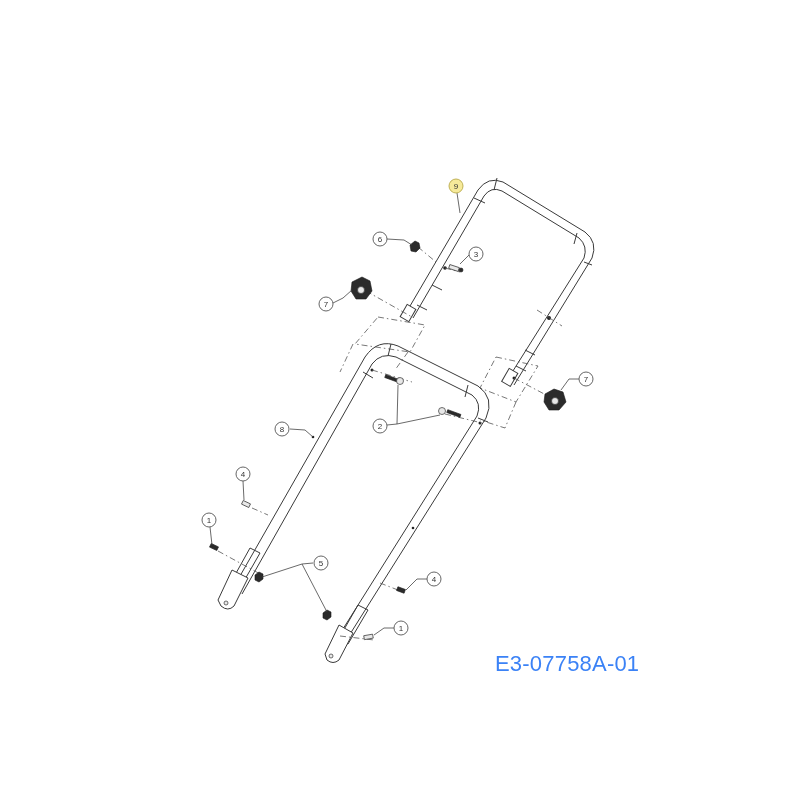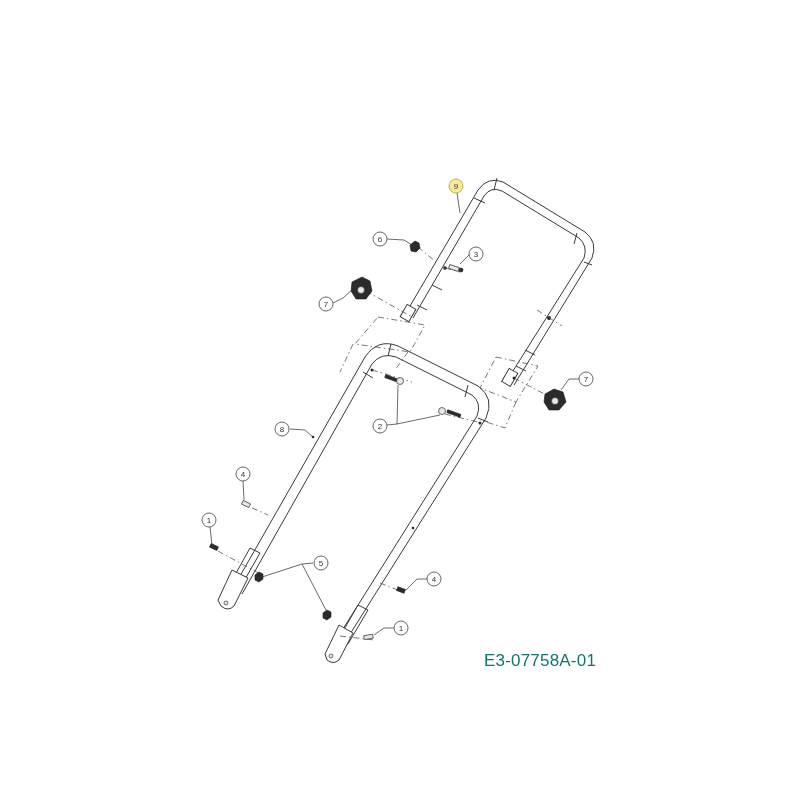--- a/index.html
+++ b/index.html
@@ -8,21 +8,21 @@
   .tube { fill: none; stroke: #3a3a3a; stroke-width: 1; }
   .tube-fill { fill: #ffffff; stroke: #3a3a3a; stroke-width: 1; }
   .dash { fill: none; stroke: #555; stroke-width: 0.8; stroke-dasharray: 6 3 1.5 3; }
   .leader { fill: none; stroke: #444; stroke-width: 0.8; }
   .callout circle { fill: #ffffff; stroke: #555; stroke-width: 0.9; }
   .callout.highlight circle { fill: #f6ea9a; stroke: #b9a94a; }
   .callout text { font-size: 8px; fill: #333; text-anchor: middle; dominant-baseline: central; font-family: "Liberation Sans", sans-serif; }
   .part { fill: #2b2b2b; stroke: #1a1a1a; stroke-width: 0.6; }
   .part-light { fill: #e8e8e8; stroke: #333; stroke-width: 0.7; }
   .dot { fill: #222; }
-  #drawing-id { position: absolute; left: 484px; top: 651px; font-size: 17px; color: #0f766e; letter-spacing: 0.2px; font-family: "Liberation Sans", sans-serif; }
+  #drawing-id { position: absolute; left: 495px; top: 651px; font-size: 22px; color: #3b82f6; letter-spacing: 0.2px; font-family: "Liberation Sans", sans-serif; }
 </style>
 </head>
 <body>
 
 <svg id="diagram" viewBox="0 0 800 800" xmlns="http://www.w3.org/2000/svg">
 
   <g>
 
     <path class="tube" d="M403,318 L478,190 Q488,176 503,182 L585,232 Q598,242 592,258 L514,385"></path>
     <path class="tube" d="M413,318 L484,196 Q491,186 502,191 L579,238 Q588,246 584,258 L506,382"></path>

